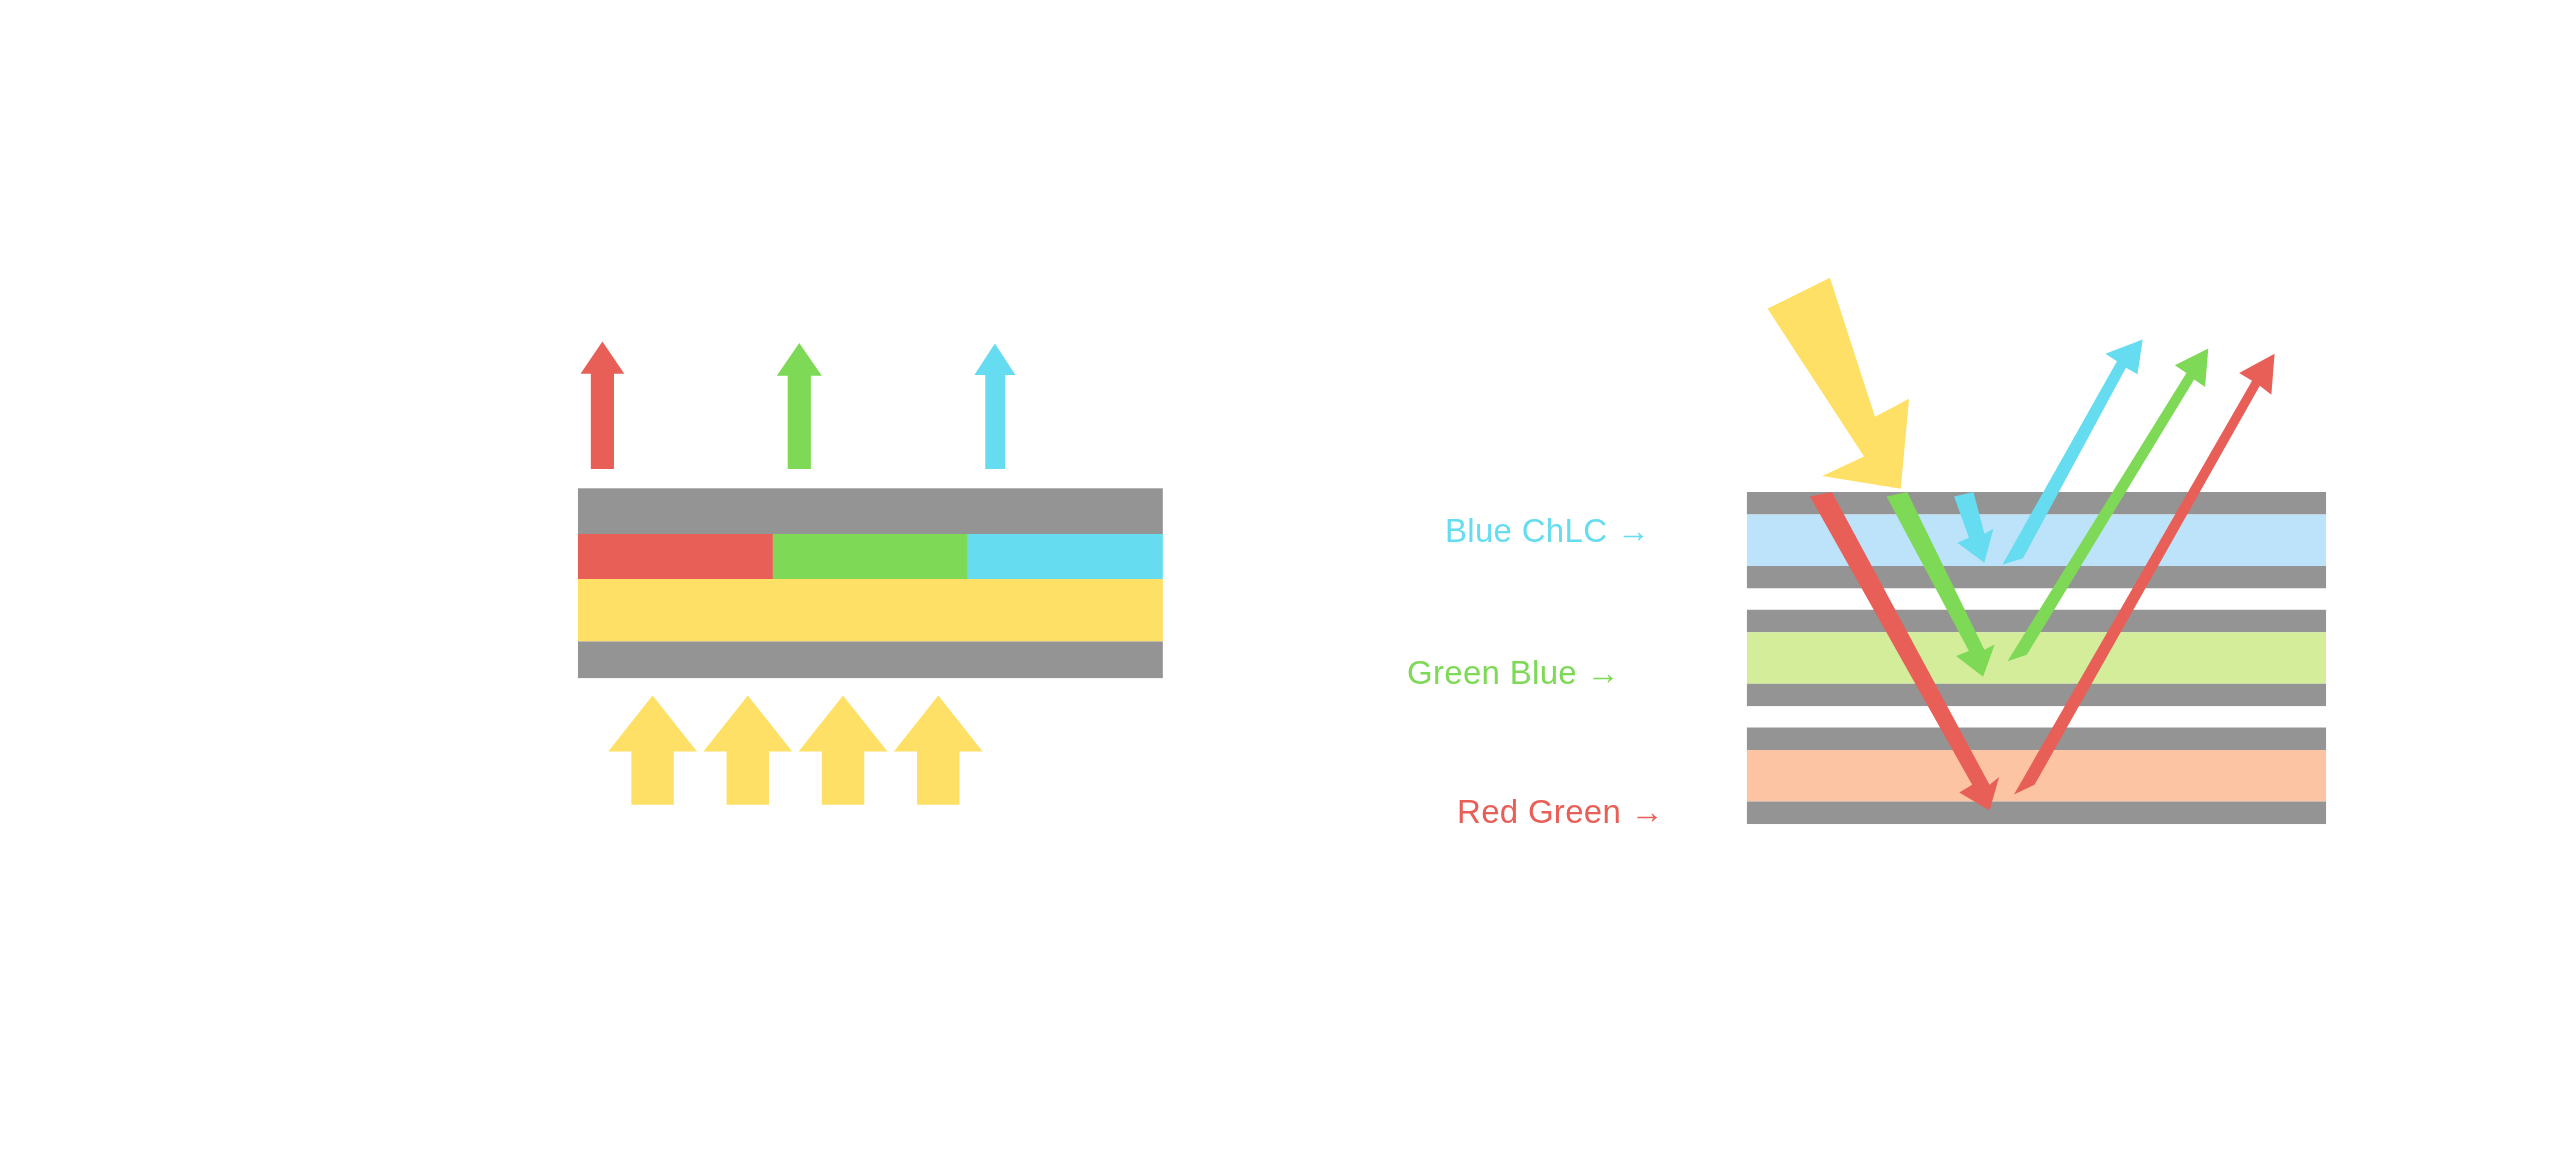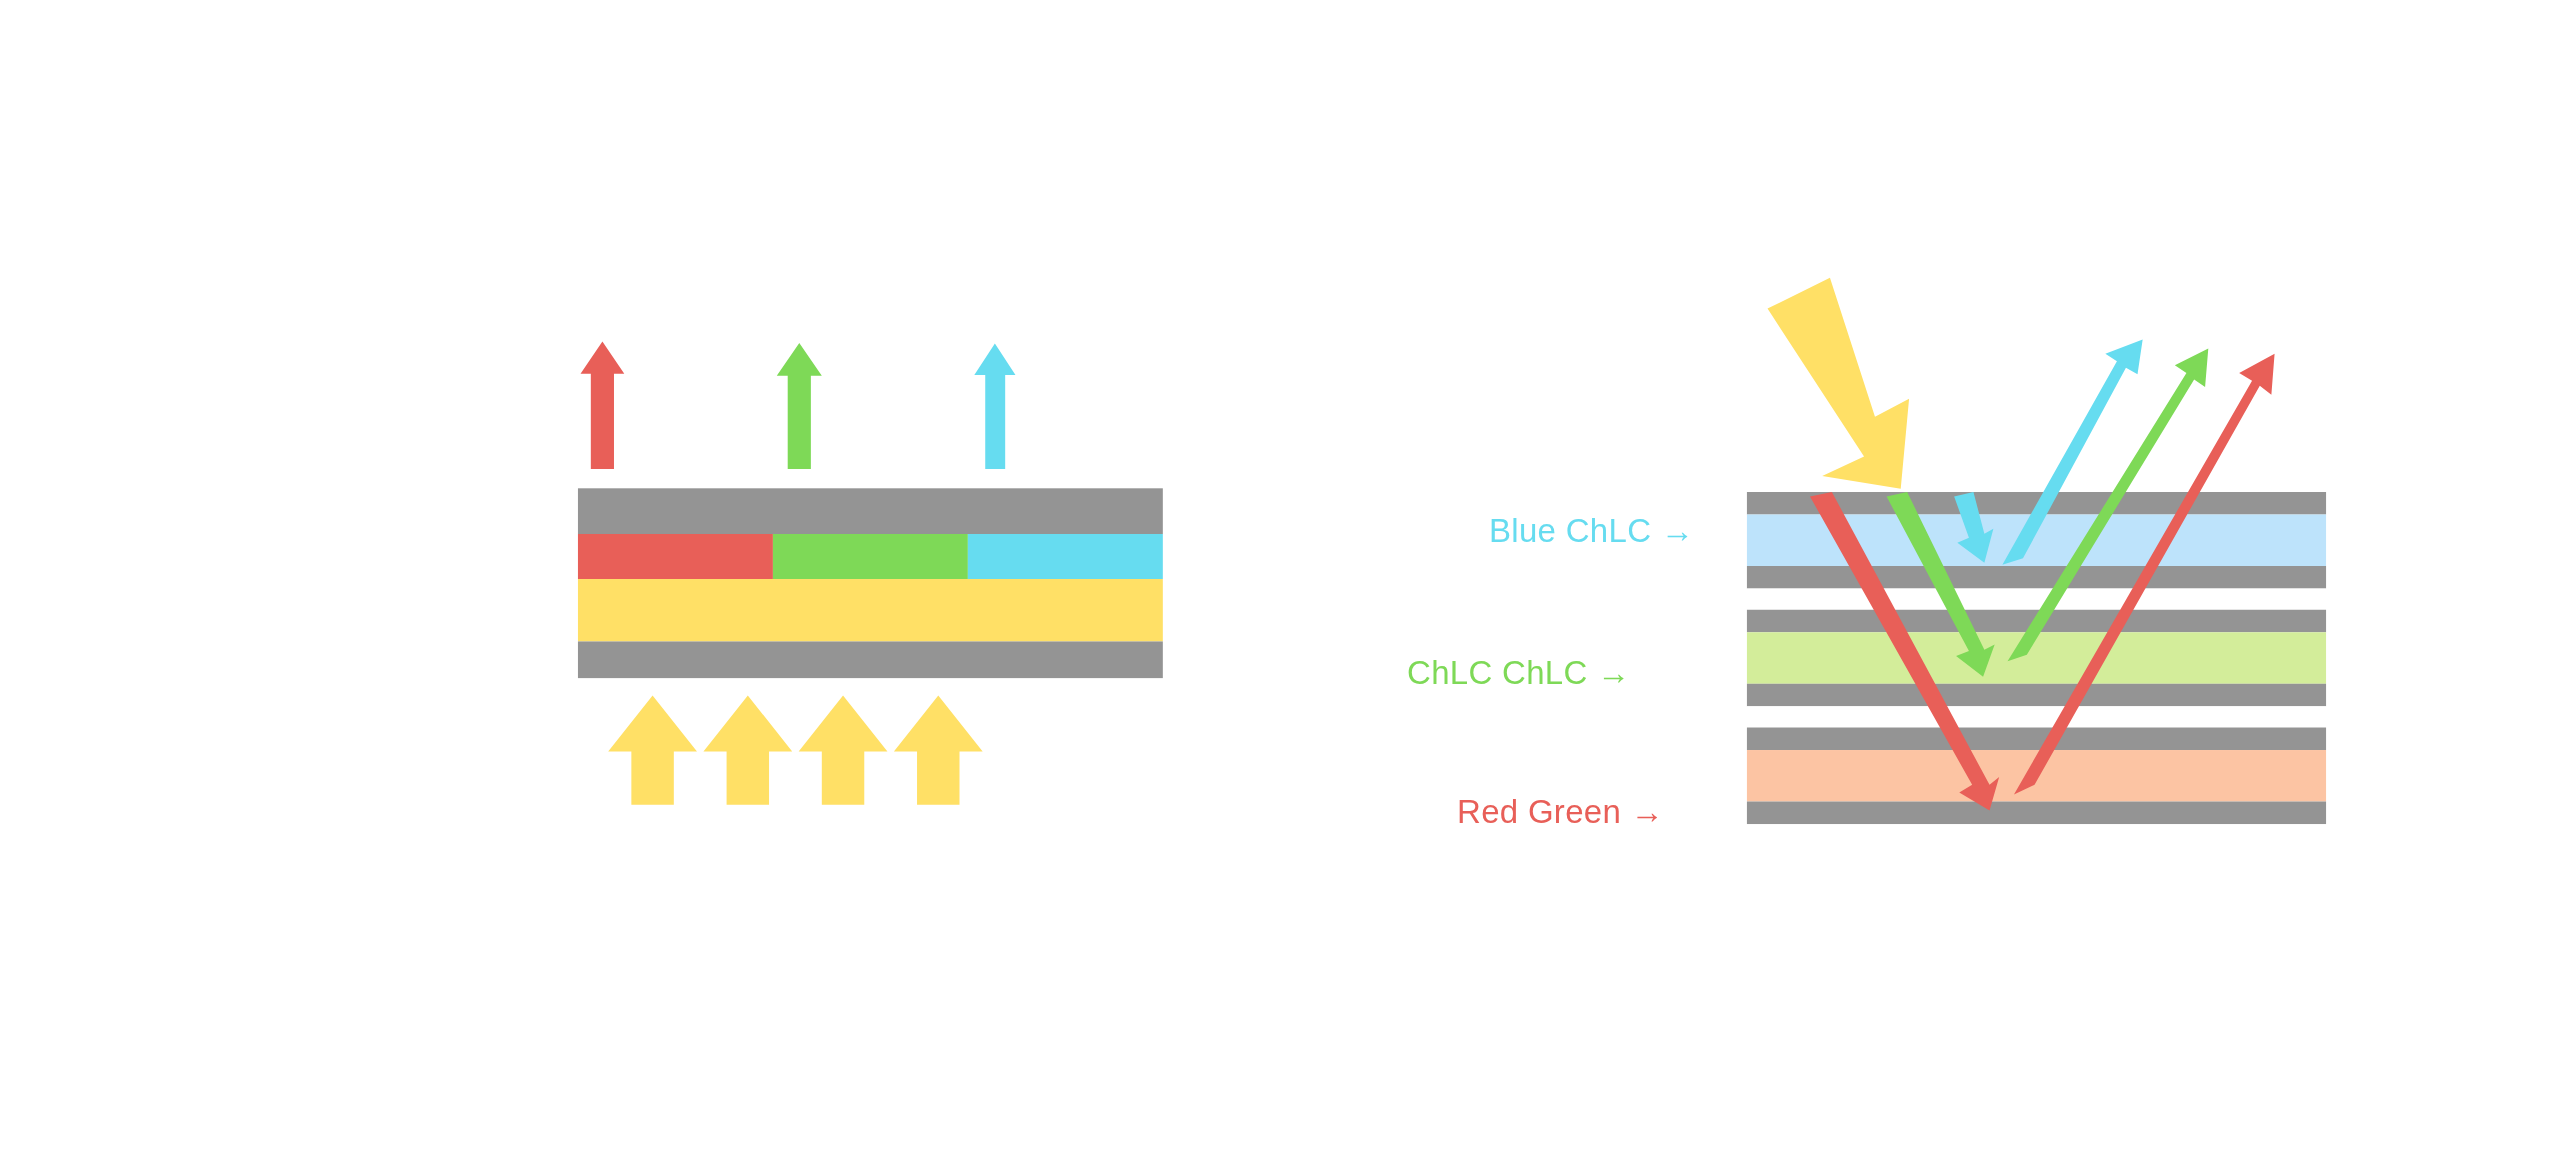--- a/index.html
+++ b/index.html
@@ -82,27 +82,27 @@
 
       <g>
         <polygon points="345,352 375,345 392,410 406,402 392,455 350,424 368,416" fill="#66dcf0"></polygon>
       </g>
       <g>
         <polygon points="420,458 452,448 612,152 630,162 638,108 580,130 598,142" fill="#66dcf0"></polygon>
       </g>
     </svg>
   </div>
 
-  <div class="lbl" style="left:1445px;top:512px;font-size:33px;color:#66dcf0;margin-left:44px;">
+  <div class="lbl" style="left:1445px;top:512px;font-size:33px;color:#66dcf0;">
     <span>Blue ChLC</span>
     <span>→</span>
   </div>
 
   <div class="lbl" style="left:1407px;top:654px;font-size:33px;color:#7ed957;">
-    <span>ChLC ChLC</span>
+    <span>Green Blue</span>
     <span>→</span>
   </div>
 
   <div class="lbl" style="left:1457px;top:793px;font-size:33px;color:#e85f58;">
     <span>Red Green</span>
     <span>→</span>
   </div>
 
 </div>
 

